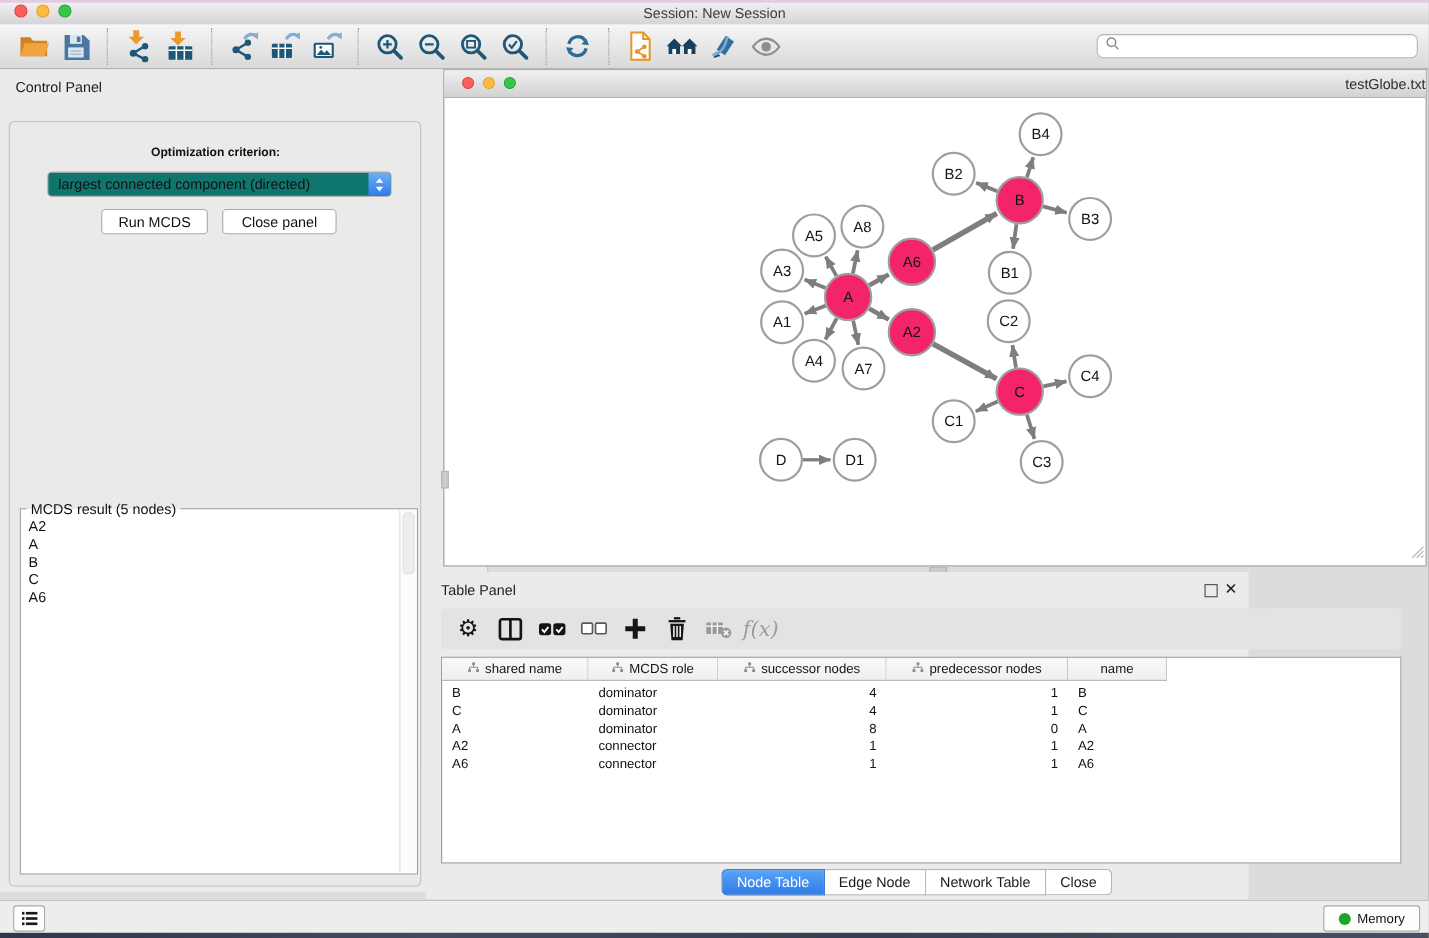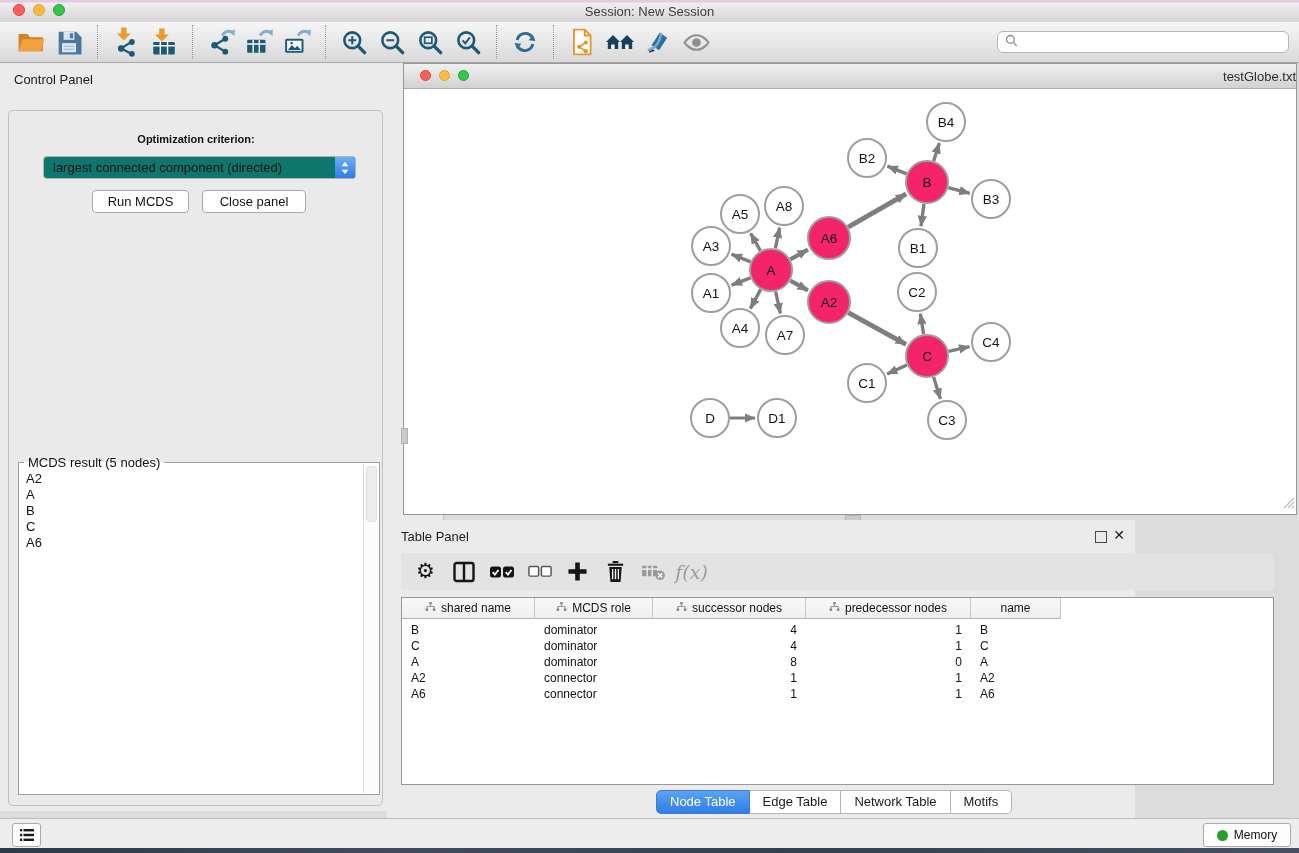--- a/index.html
+++ b/index.html
@@ -520,23 +520,23 @@
             <div class="td" style="width: 133px; text-align: left;">A6</div>
             <div class="td" style="width: 118px; text-align: left;">connector</div>
             <div class="td" style="width: 153px; text-align: right;">1</div>
             <div class="td" style="width: 165px; text-align: right;">1</div>
             <div class="td" style="width: 90px; text-align: left;">A6</div>
           </div>
         </div>
     </div>
     <div class="seg-tabs tp-tabs" id="tp-tabs">
         <div class="seg-tab active">Node Table</div>
-        <div class="seg-tab">Edge Table</div>
+        <div class="seg-tab">Edge Node</div>
         <div class="seg-tab">Network Table</div>
-        <div class="seg-tab">Motifs</div>
+        <div class="seg-tab">Close</div>
       </div>
   </div>
 
   <div class="status-bar">
     <div class="sb-list-btn">
       <svg viewBox="0 0 16 14" width="16" height="14">
           <g fill="#1a1a1a">
             <rect x="4.5" y="1" width="10.5" height="2.4"></rect>
             <rect x="4.5" y="5.8" width="10.5" height="2.4"></rect>
             <rect x="4.5" y="10.6" width="10.5" height="2.4"></rect>

